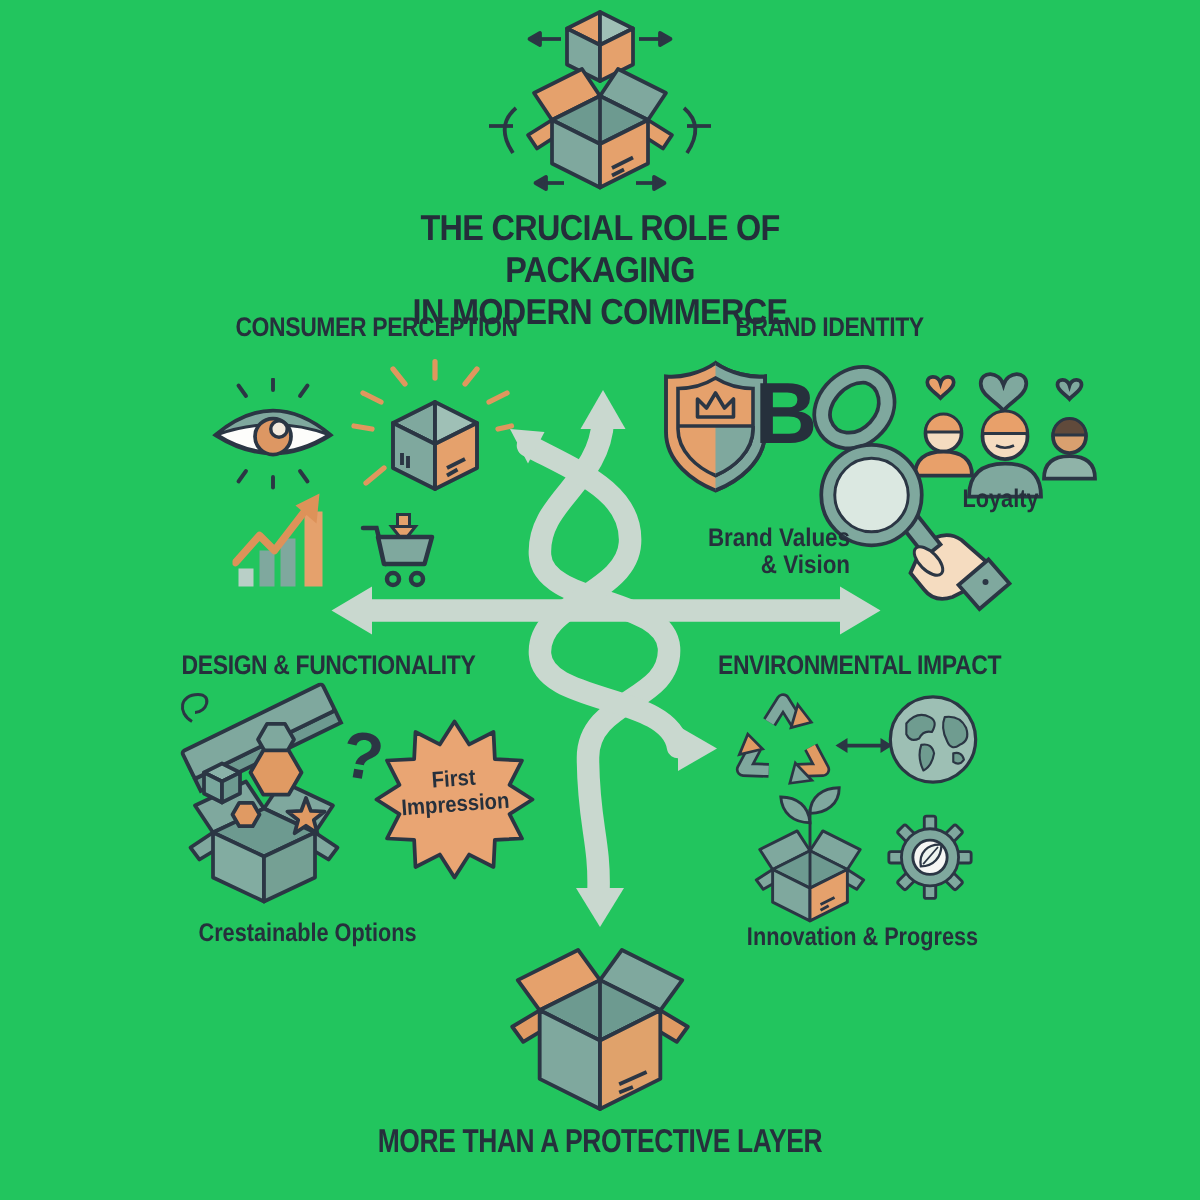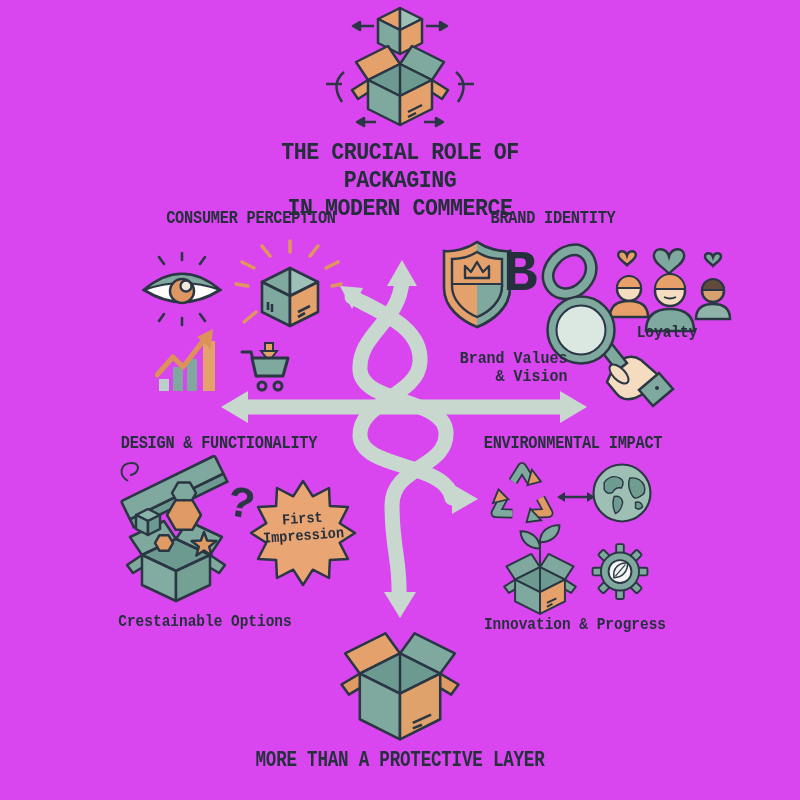--- a/index.html
+++ b/index.html
@@ -1,17 +1,17 @@
 <!DOCTYPE html>
 <html><head>
 <meta charset="utf-8">
 <style>
   html,body{margin:0;padding:0;background:#f6f6f4;}
-  #canvas{position:relative;width:800px;height:800px;background:#d946ef;overflow:hidden;
-          font-family:Liberation Mono, monospace;color:#26303c;}
+  #canvas{position:relative;width:800px;height:800px;background:#22c55e;overflow:hidden;
+          font-family:Liberation Sans, sans-serif;color:#26303c;}
   .ico{position:absolute;}
   .label{position:absolute;font-weight:bold;color:#26303c;white-space:nowrap;}
   .center{transform:translateX(-50%) scaleX(0.85);}
   .title{position:absolute;left:400px;top:139px;text-align:center;font-weight:bold;
          font-size:24px;line-height:28px;letter-spacing:-0.5px;color:#242e3a;
          transform:translateX(-50%) scaleX(0.9);}
   .heading{font-size:18px;letter-spacing:-0.3px;}
   .small{font-size:17px;}
   .footer{font-size:22px;letter-spacing:-0.3px;transform:translateX(-50%) scaleX(0.8);}
   .values{position:absolute;right:233px;top:350px;font-weight:bold;font-size:17px;

